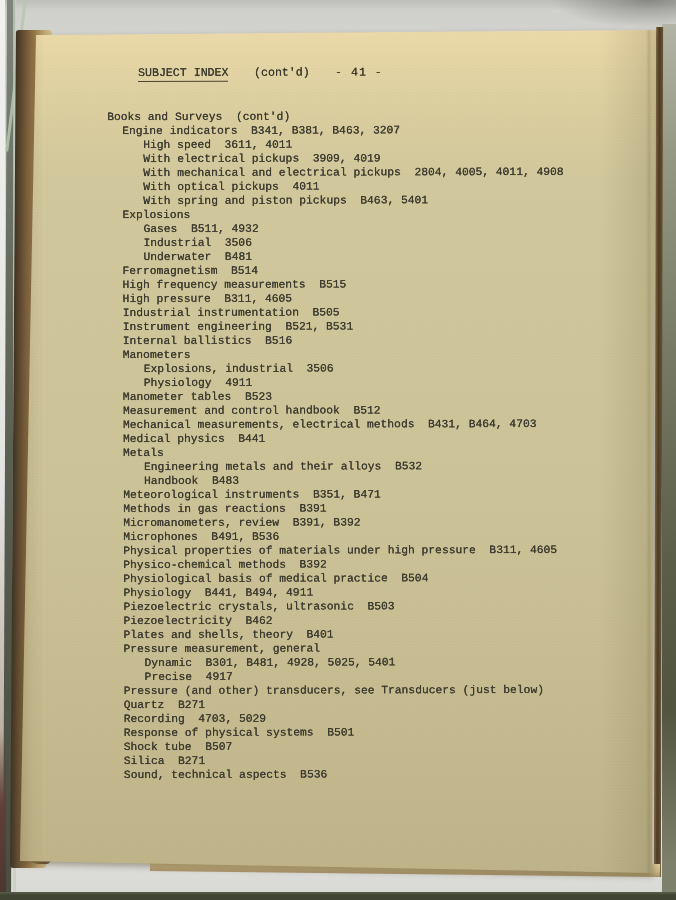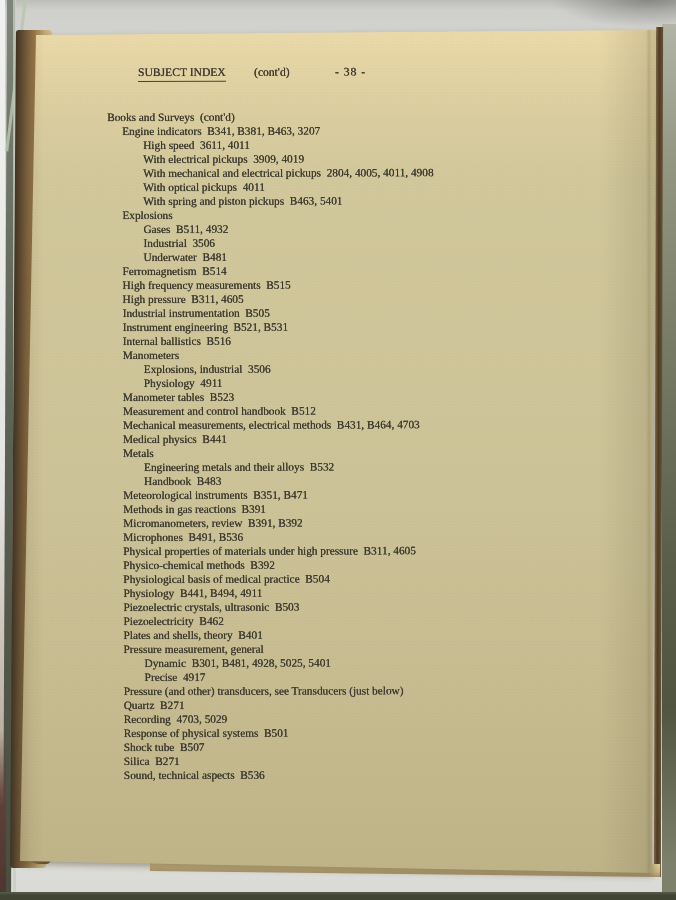--- a/index.html
+++ b/index.html
@@ -49,21 +49,21 @@
     background:linear-gradient(90deg,#3e3322 0%,#6b5335 25%,#967748 52%,#bfa673 78%,#d2bf8d 100%);}
   .stack-corner{position:absolute;left:22px;top:824px;width:30px;height:40px;
     border-radius:45% 0 20% 60%;z-index:1;
     background:linear-gradient(135deg,#c9b584 10%,#8a6c44 70%,#5a452c 100%);}
   .under-pages{position:absolute;left:150px;top:861px;width:510px;height:13px;
     transform:rotate(.7deg);z-index:1;
     background:linear-gradient(180deg,#dcca97 0%,#cdb985 55%,#a8926a 100%);}
 
   
   .page-wrap{position:absolute;inset:0;z-index:2;
-    filter:drop-shadow(1px 3px 3px rgba(80,70,45,.45));font-family:Liberation Serif, serif;}
+    filter:drop-shadow(1px 3px 3px rgba(80,70,45,.45));}
   .page{
     position:absolute;left:18px;top:28px;width:646px;height:850px;
     clip-path:polygon(18px 7px,638px 2px,634px 845px,2px 833px);
     background:
       linear-gradient(90deg,rgba(120,95,60,.30) 0px,rgba(120,95,60,.10) 12px,rgba(120,95,60,0) 26px),
       linear-gradient(90deg,rgba(0,0,0,0) 90%,rgba(85,75,45,.14) 97%,rgba(85,75,45,.25) 100%),
       linear-gradient(180deg,var(--page-top,#ecdaa9) 0px,#ddd0a0 70px,#d2c89c 150px,var(--page-mid,#cdc398) 55%,#c6bb8f 82%,var(--page-bottom,#bfb488) 100%);
   }
   
   .page-crease{position:absolute;left:628px;top:0;width:6px;height:100%;
@@ -113,21 +113,21 @@
   <div class="under-pages"></div>
 
   <div class="page-wrap">
     <div class="page">
       <div class="page-crease"></div>
       <div class="grain"></div>
       <div class="text-layer">
         <div class="header-row">
           <span class="title">SUBJECT INDEX</span>
           <span class="title-suffix">(cont'd)</span>
-          <span class="page-number">- 38 -</span>
+          <span class="page-number">- 41 -</span>
         </div>
         <div class="lines" id="lines">
             <div class="line indent-0">Books and Surveys  (cont'd)</div>
             <div class="line indent-1">Engine indicators  B341, B381, B463, 3207</div>
             <div class="line indent-2">High speed  3611, 4011</div>
             <div class="line indent-2">With electrical pickups  3909, 4019</div>
             <div class="line indent-2">With mechanical and electrical pickups  2804, 4005, 4011, 4908</div>
             <div class="line indent-2">With optical pickups  4011</div>
             <div class="line indent-2">With spring and piston pickups  B463, 5401</div>
             <div class="line indent-1">Explosions</div>

